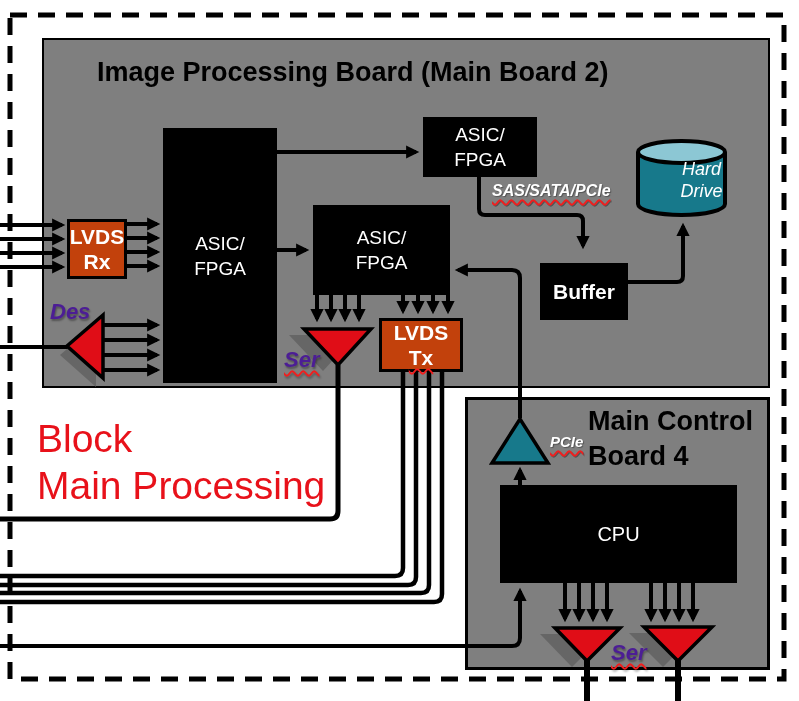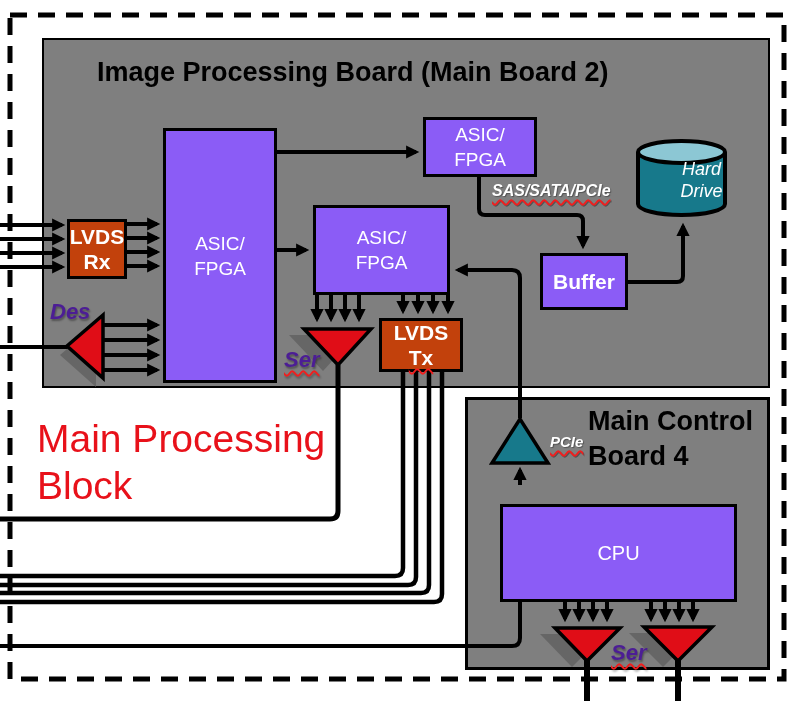--- a/index.html
+++ b/index.html
@@ -10,21 +10,21 @@
   .stage svg{position:absolute;left:0;top:0;z-index:2;}
   .board{
     position:absolute;background:#7f7f7f;z-index:1;box-sizing:border-box;border:2px solid #000;
   }
   .board.ctrl{border-width:3px;}
   .block{
     position:absolute;z-index:3;box-sizing:border-box;border:3px solid #000;
     display:flex;flex-direction:column;align-items:center;justify-content:center;
     color:#fff;text-align:center;
   }
-  .teal{background:#8b5cf6;}
+  .teal{background:#000000;}
   .red{background:#c2410c;}
   .block .ln{display:block;}
   .asic-txt{font-size:19px;line-height:25px;}
   .lvds-txt{font-size:21px;line-height:25px;font-weight:bold;}
   .buffer-txt{font-size:21px;font-weight:bold;}
   .cpu-txt{font-size:20px;}
   .lbl{position:absolute;z-index:4;white-space:nowrap;}
   .title-main{font-size:27px;font-weight:bold;color:#000;text-align:right;}
   .title-ctrl{font-size:27px;font-weight:bold;color:#000;line-height:35px;white-space:nowrap;}
   .mpb{font-size:39px;line-height:47px;color:#e8111a;}
@@ -168,48 +168,48 @@
   <div class="block teal asic-txt" style="left:313px;top:205px;width:137px;height:90px;">
     <span class="ln">ASIC/</span>
     <span class="ln">FPGA</span>
   </div>
 
   <div class="block teal asic-txt" style="left:423px;top:117px;width:114px;height:60px;">
     <span class="ln">ASIC/</span>
     <span class="ln">FPGA</span>
   </div>
 
-  <div class="block teal buffer-txt" style="left:540px;top:253px;width:88px;height:57px;">
+  <div class="block teal buffer-txt" style="left:540px;top:263px;width:88px;height:57px;">
     <span>Buffer</span>
   </div>
 
   <div class="block red lvds-txt" style="left:379px;top:318px;width:84px;height:54px;">
     <span class="ln">LVDS</span>
     <span class="ln squig">Tx</span>
   </div>
 
-  <div class="block teal cpu-txt" style="left:500px;top:485px;width:237px;height:98px;margin-top:19px;">
+  <div class="block teal cpu-txt" style="left:500px;top:485px;width:237px;height:98px;">
     <span>CPU</span>
   </div>
 
   <div class="hd-txt" style="left:658px;top:158px;width:87px;font-style:italic;">
     <span class="ln">Hard</span><br>
     <span class="ln">Drive</span>
   </div>
 
   <div class="lbl title-main" style="left:97px;top:57px;">Image Processing Board (Main Board 2)</div>
 
   <div class="lbl title-ctrl" style="left:588px;top:404px;">
     <div>Main Control</div>
     <div>Board 4</div>
   </div>
 
   <div class="lbl mpb" style="left:37px;top:415px;">
+    <div>Block</div>
     <div>Main Processing</div>
-    <div>Block</div>
   </div>
 
   <div class="lbl wlabel" style="left:50px;top:299px;">Des</div>
 
   <div class="lbl wlabel squig" style="left:284px;top:347px;">Ser</div>
 
   <div class="lbl buslabel squig" style="left:492px;top:182px;">SAS/SATA/PCIe</div>
 
   <div class="lbl pcielabel squig" style="left:550px;top:433px;">PCIe</div>
 

